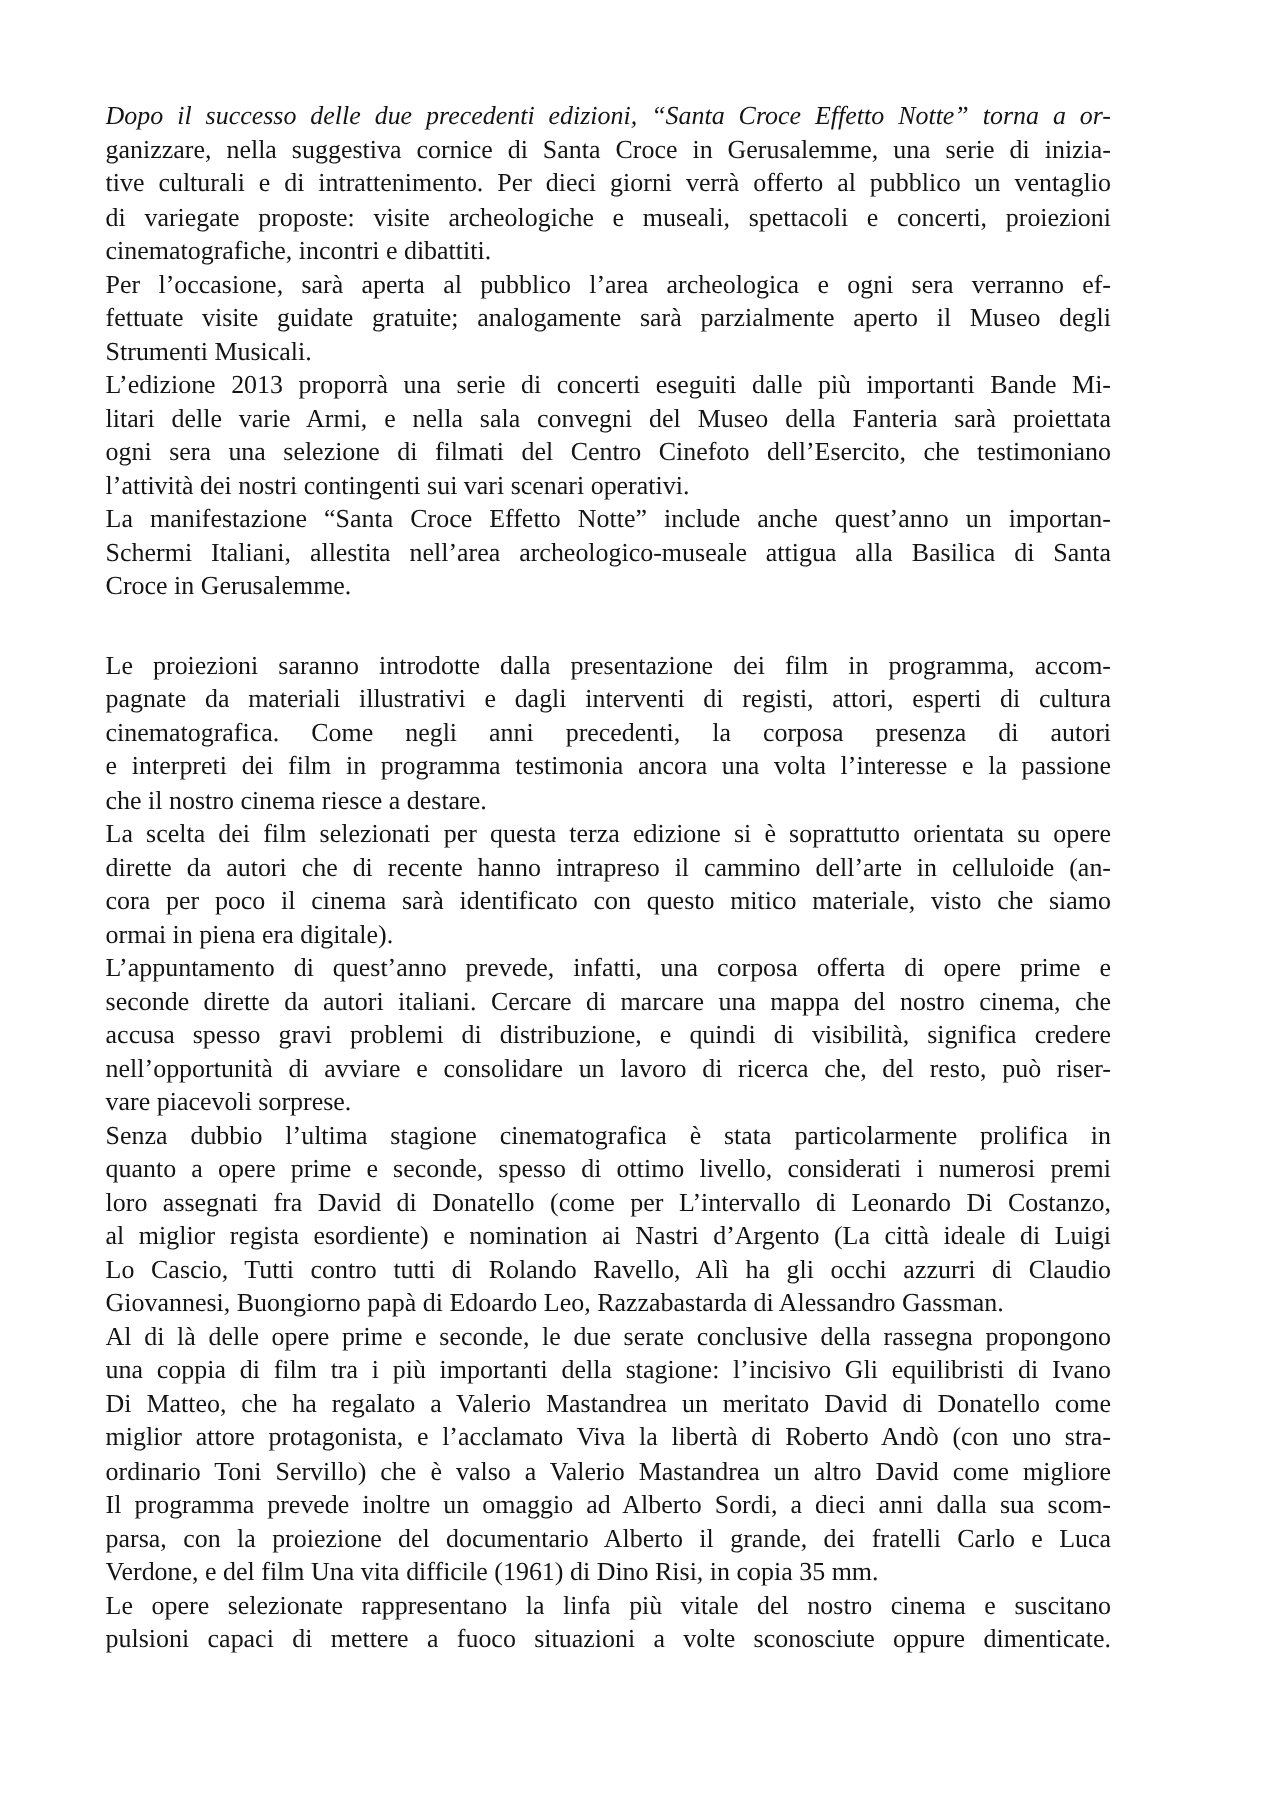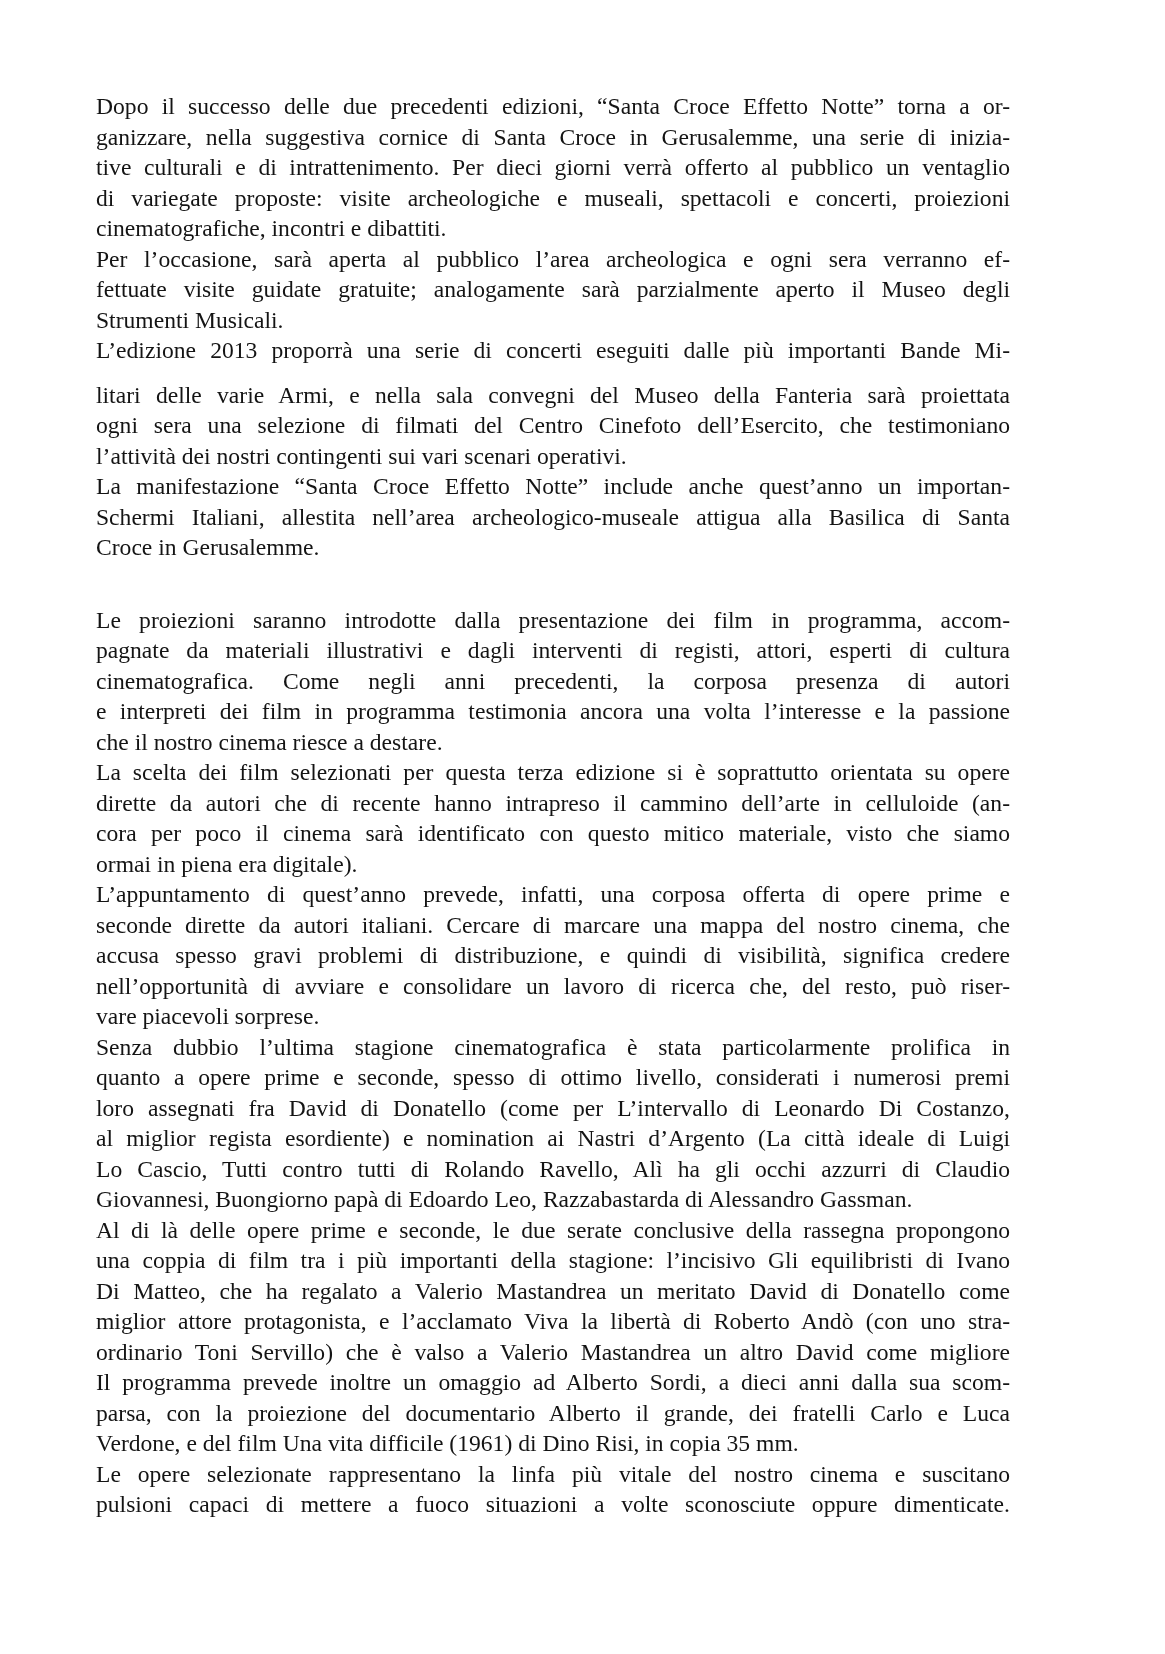--- a/index.html
+++ b/index.html
@@ -34,34 +34,34 @@
     .line.last {
       text-align: left;
       text-align-last: left;
     }
   </style>
 </head>
 <body>
 
 <div class="page" id="page">
     <div class="para">
-      <span class="line" style="white-space: normal; overflow: hidden;">Dopo il successo delle due precedenti edizioni, “Santa Croce Effetto Notte” torna a or-</span>
+      <span class="line" style="white-space: normal; overflow: hidden; font-style: italic;">Dopo il successo delle due precedenti edizioni, “Santa Croce Effetto Notte” torna a or-</span>
       <span class="line" style="white-space: normal; overflow: hidden;">ganizzare, nella suggestiva cornice di Santa Croce in Gerusalemme, una serie di inizia-</span>
       <span class="line" style="white-space: normal; overflow: hidden;">tive culturali e di intrattenimento. Per dieci giorni verrà offerto al pubblico un ventaglio</span>
       <span class="line" style="white-space: normal; overflow: hidden;">di variegate proposte: visite archeologiche e museali, spettacoli e concerti, proiezioni</span>
       <span class="line last">cinematografiche, incontri e dibattiti.</span>
     </div>
     <div class="para">
       <span class="line" style="white-space: normal; overflow: hidden;">Per l’occasione, sarà aperta al pubblico l’area archeologica e ogni sera verranno ef-</span>
       <span class="line" style="white-space: normal; overflow: hidden; font-family: Liberation Serif, serif;">fettuate visite guidate gratuite; analogamente sarà parzialmente aperto il Museo degli</span>
       <span class="line last">Strumenti Musicali.</span>
     </div>
     <div class="para">
       <span class="line" style="white-space: normal; overflow: hidden;">L’edizione 2013 proporrà una serie di concerti eseguiti dalle più importanti Bande Mi-</span>
-      <span class="line" style="white-space: normal; overflow: hidden; margin-top: 14px;">litari delle varie Armi, e nella sala convegni del Museo della Fanteria sarà proiettata</span>
+      <span class="line" style="white-space: normal; overflow: hidden;">litari delle varie Armi, e nella sala convegni del Museo della Fanteria sarà proiettata</span>
       <span class="line" style="white-space: normal; overflow: hidden;">ogni sera una selezione di filmati del Centro Cinefoto dell’Esercito, che testimoniano</span>
       <span class="line last">l’attività dei nostri contingenti sui vari scenari operativi.</span>
     </div>
     <div class="para">
       <span class="line" style="white-space: normal; overflow: hidden;">La manifestazione “Santa Croce Effetto Notte” include  anche quest’anno un importan-</span>
       <span class="line" style="white-space: normal; overflow: hidden;">Schermi Italiani, allestita nell’area archeologico-museale attigua alla Basilica di Santa</span>
       <span class="line last">Croce in Gerusalemme.</span>
     </div>
     <div class="para">
       <span class="line" style="white-space: normal; overflow: hidden; margin-top: 42px;">Le proiezioni saranno introdotte dalla presentazione dei film in programma, accom-</span>

